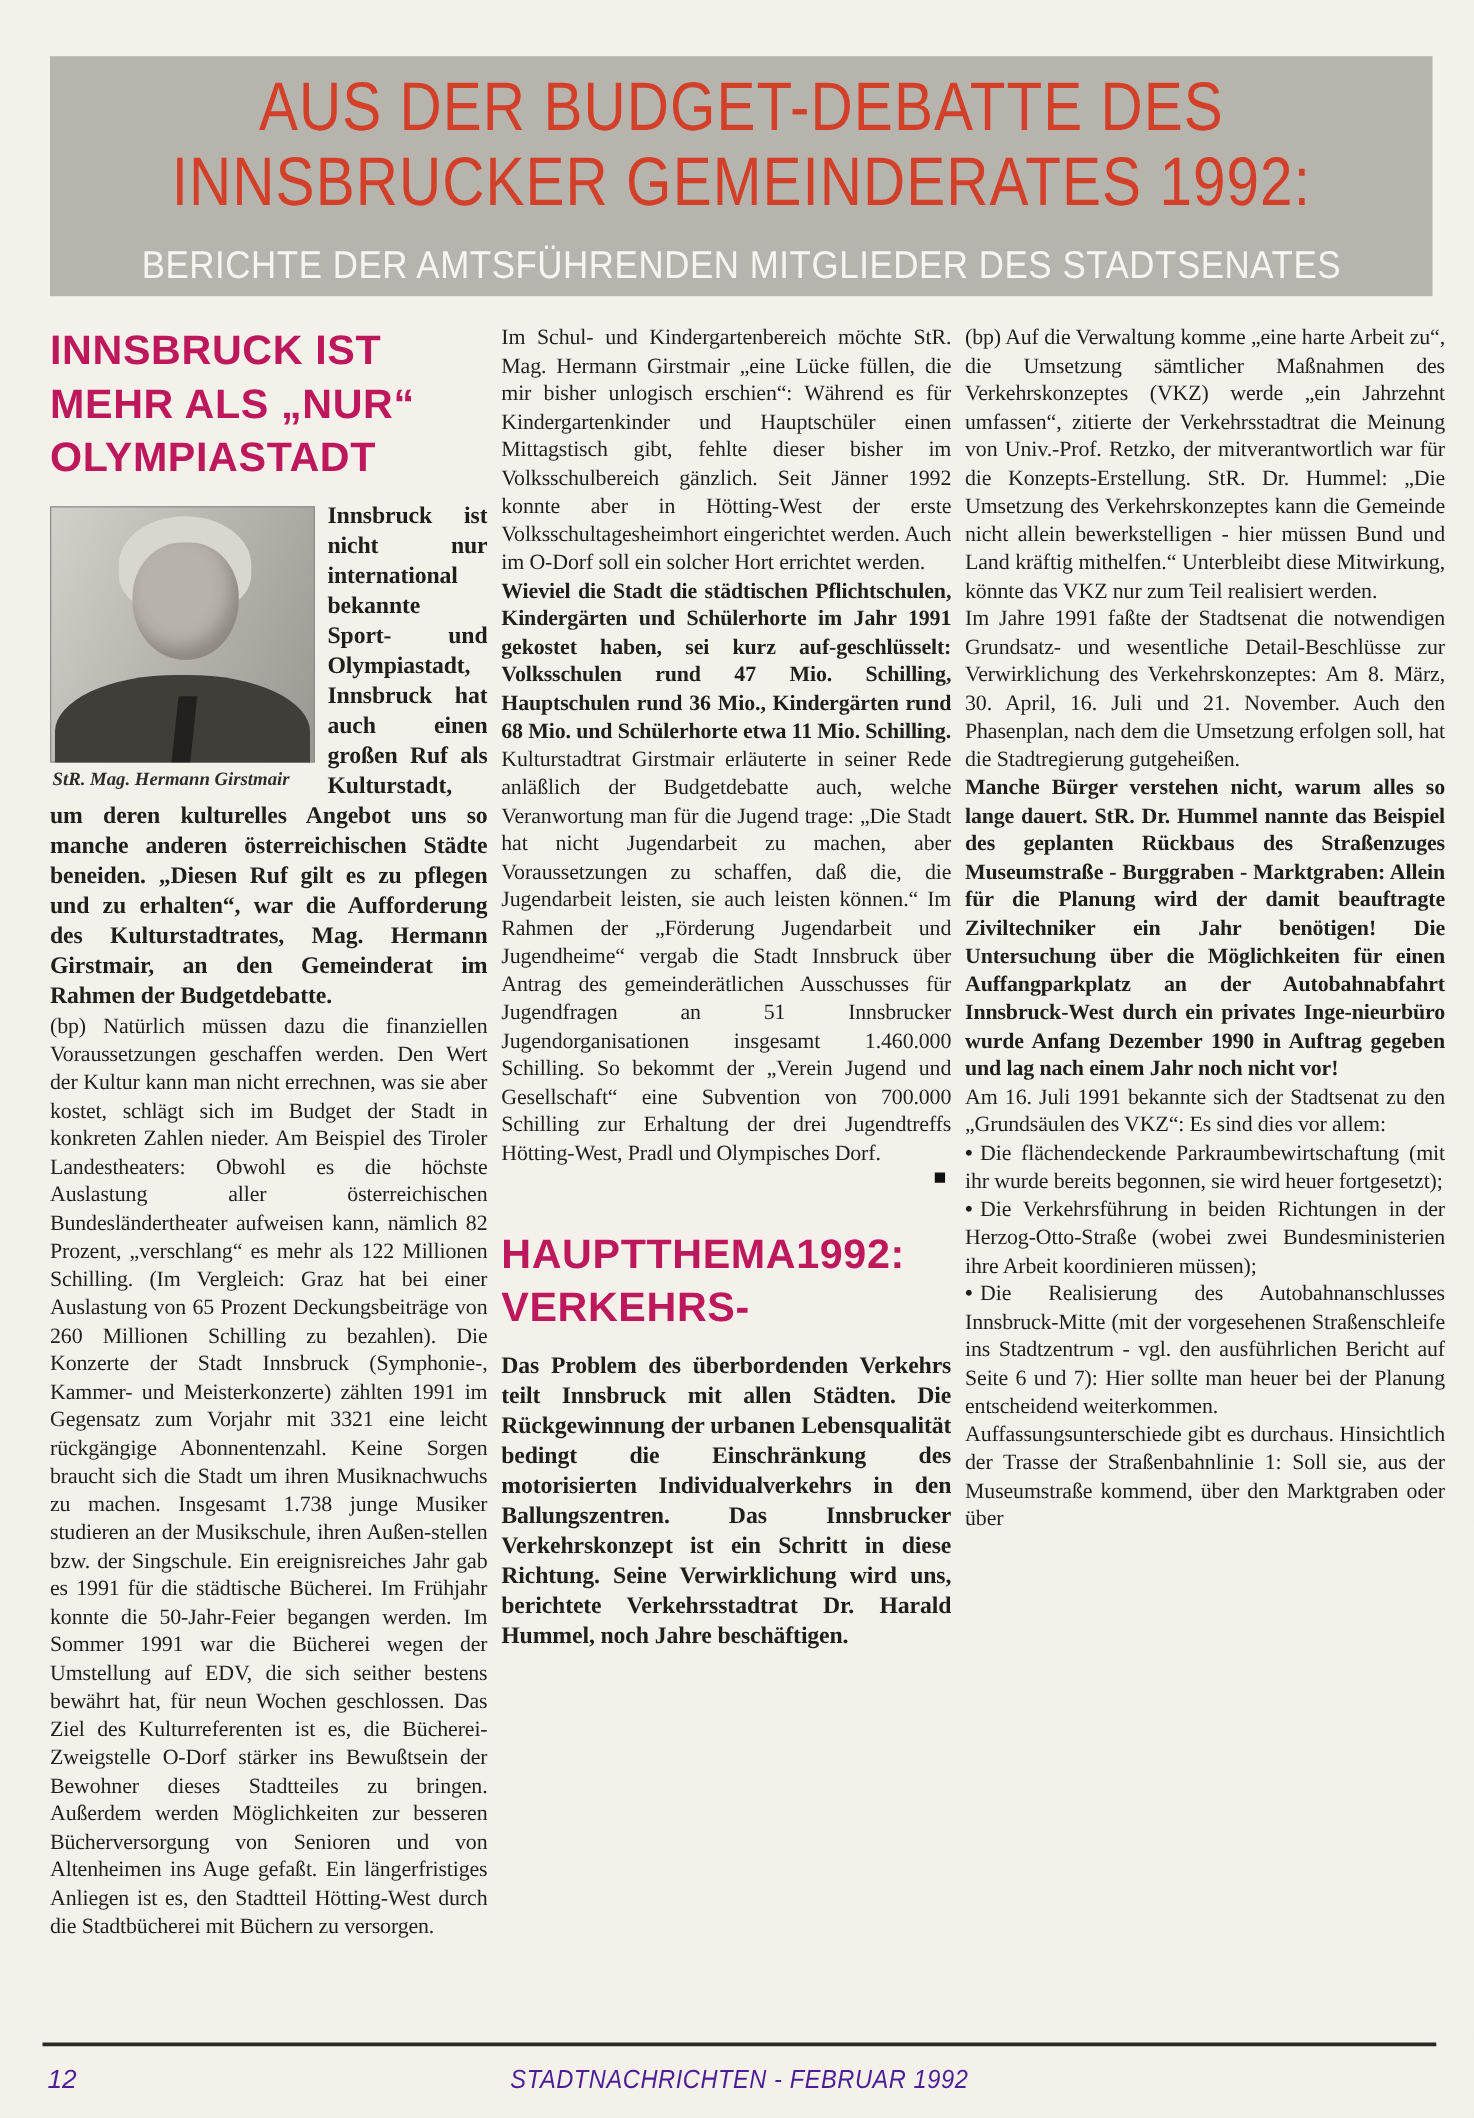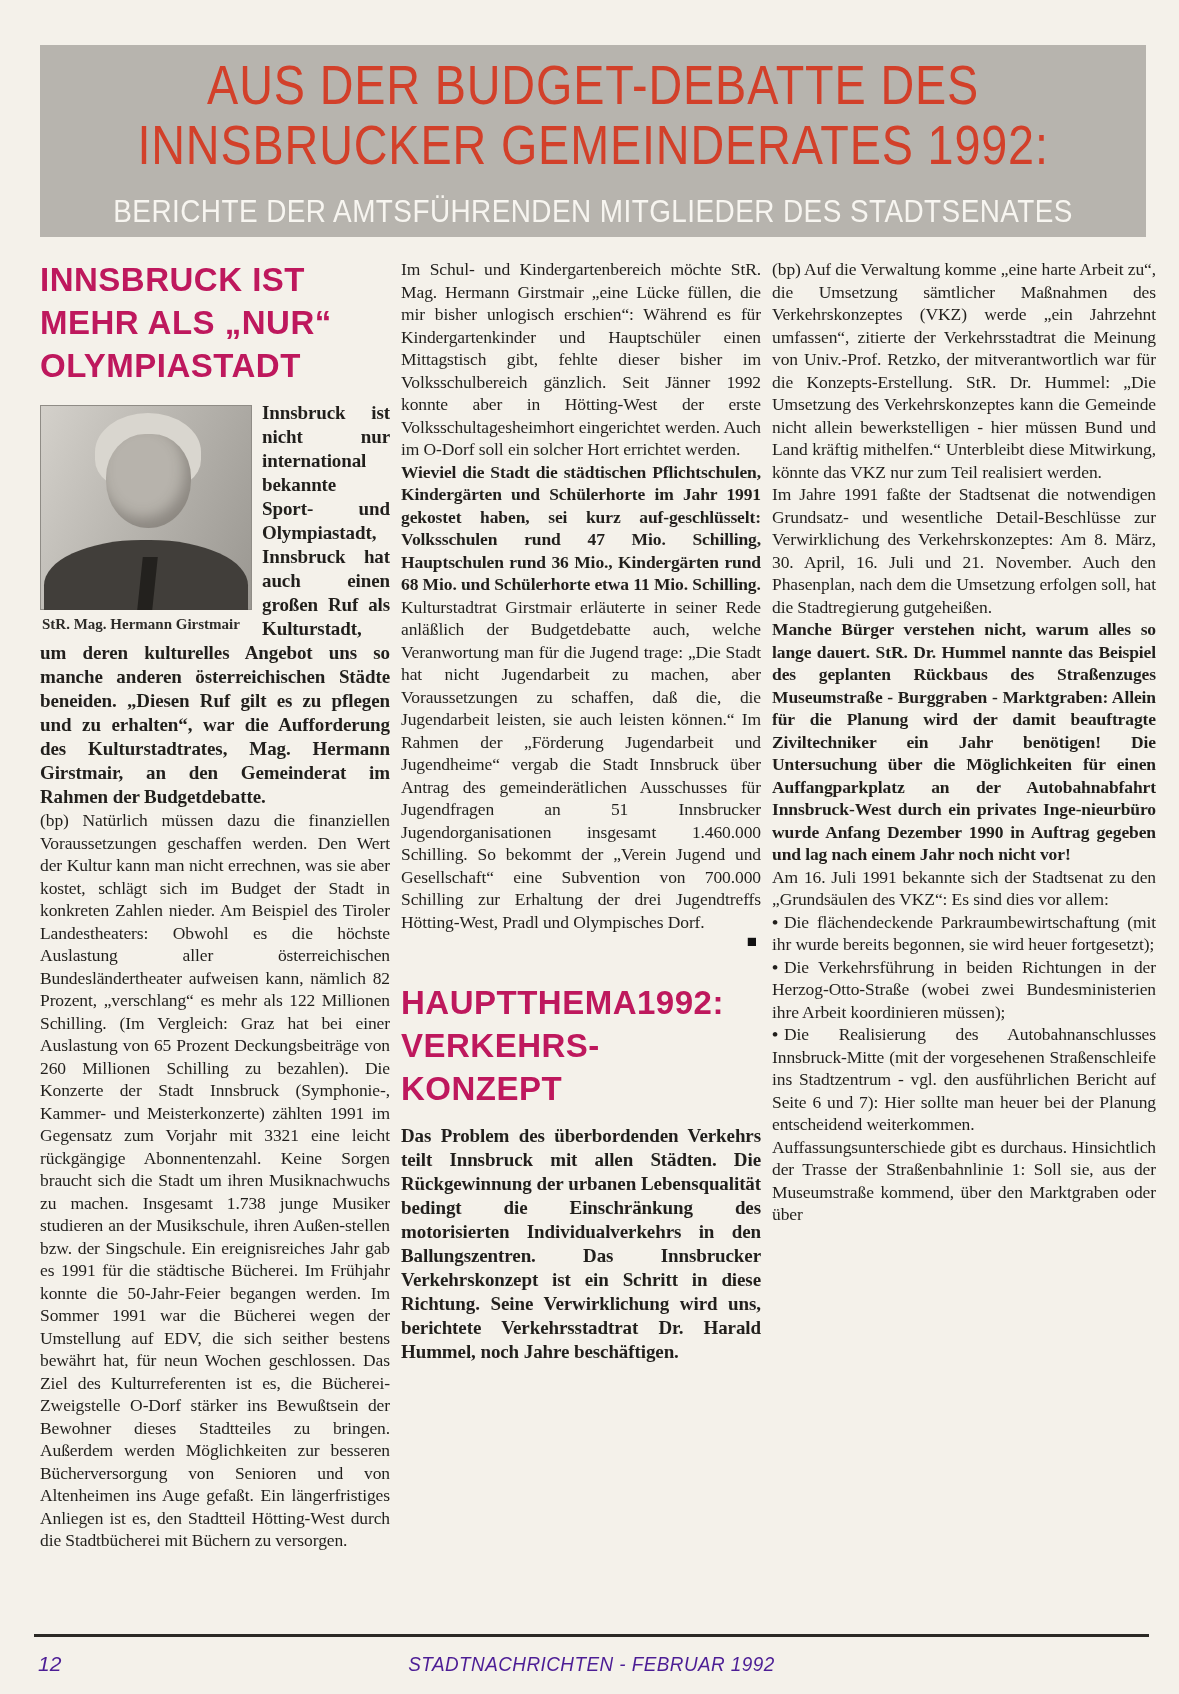--- a/index.html
+++ b/index.html
@@ -56,21 +56,21 @@
   .photo.p2 .ph-hair{background:#8a8680;}
   .photo .ph-face{position:absolute;left:31%;top:14%;width:40%;height:46%;
     background:#b7b3ac;border-radius:46% 46% 50% 50%;
     box-shadow:inset -6px -10px 14px rgba(60,55,50,.35);}
   .photo .ph-body{position:absolute;left:2%;bottom:-12%;width:96%;height:46%;
     background:#413e3a;border-radius:48% 48% 0 0;}
   .photo.p2 .ph-body{background:#55524d;}
   .photo .ph-tie{position:absolute;left:47%;bottom:0;width:7%;height:26%;
     background:#23211e;transform:skewX(-6deg);}
   .caption{
-    display:block;font-size:15px;line-height:18px;
+    display:block;font-style:italic;font-size:15px;line-height:18px;
     color:#2e2c29;padding:5px 0 0 2px;text-align:left;letter-spacing:0;
   }
   .endmark{text-align:right;font-size:17px;line-height:18px;margin:0 4px 6px 0;color:#111;}
   .bullet .bglyph{font-weight:700;padding-right:6px;}
   
   .footer-rule{position:absolute;left:34px;right:30px;top:1634px;border-top:3px solid #2b2925;}
   .footer-row{position:absolute;left:34px;right:30px;top:1650px;height:34px;
     font-family:"Liberation Sans",sans-serif;font-style:italic;font-size:21px;color:#4c1d95;}
   .pageno{position:absolute;left:4px;top:2px;}
   .foottitle{position:absolute;left:0;right:0;top:2px;text-align:center;
@@ -111,21 +111,20 @@
     </div>
 
     <div class="col col2">
       <p class="body">Im Schul- und Kindergartenbereich möchte StR. Mag. Hermann Girstmair „eine Lücke füllen, die mir bisher unlogisch erschien“: Während es für Kindergartenkinder und Hauptschüler einen Mittagstisch gibt, fehlte dieser bisher im Volksschulbereich gänzlich. Seit Jänner 1992 konnte aber in Hötting-West der erste Volksschultagesheimhort eingerichtet werden. Auch im O-Dorf soll ein solcher Hort errichtet werden.</p>
       <p class="boldpar">Wieviel die Stadt die städtischen Pflichtschulen, Kindergärten und Schülerhorte im Jahr 1991 gekostet haben, sei kurz auf-geschlüsselt: Volksschulen rund 47 Mio. Schilling, Hauptschulen rund 36 Mio., Kindergärten rund 68 Mio. und Schülerhorte etwa 11 Mio. Schilling.</p>
       <p class="body">Kulturstadtrat Girstmair erläuterte in seiner Rede anläßlich der Budgetdebatte auch, welche Veranwortung man für die Jugend trage: „Die Stadt hat nicht Jugendarbeit zu machen, aber Voraussetzungen zu schaffen, daß die, die Jugendarbeit leisten, sie auch leisten können.“ Im Rahmen der „Förderung Jugendarbeit und Jugendheime“ vergab die Stadt Innsbruck über Antrag des gemeinderätlichen Ausschusses für Jugendfragen an 51 Innsbrucker Jugendorganisationen insgesamt 1.460.000 Schilling. So bekommt der „Verein Jugend und Gesellschaft“ eine Subvention von 700.000 Schilling zur Erhaltung der drei Jugendtreffs Hötting-West, Pradl und Olympisches Dorf.</p>
       <div class="endmark">■</div>
       <h2>
         <div>HAUPTTHEMA1992:</div>
         <div>VERKEHRS-</div>
-        <div>KONZEPT</div>
       </h2>
       <p class="lede">
         <span>Das Problem des überbordenden Verkehrs teilt Innsbruck mit allen Städten. Die Rückgewinnung der urbanen Lebensqualität bedingt die Einschränkung des motorisierten Individualverkehrs in den Ballungszentren. Das Innsbrucker Verkehrskonzept ist ein Schritt in diese Richtung. Seine Verwirklichung wird uns, berichtete Verkehrsstadtrat Dr. Harald Hummel, noch Jahre beschäftigen.</span>
       </p>
     </div>
 
     <div class="col col3">
       <p class="body">(bp) Auf die Verwaltung komme „eine harte Arbeit zu“, die Umsetzung sämtlicher Maßnahmen des Verkehrskonzeptes (VKZ) werde „ein Jahrzehnt umfassen“, zitierte der Verkehrsstadtrat die Meinung von Univ.-Prof. Retzko, der mitverantwortlich war für die Konzepts-Erstellung. StR. Dr. Hummel: „Die Umsetzung des Verkehrskonzeptes kann die Gemeinde nicht allein bewerkstelligen - hier müssen Bund und Land kräftig mithelfen.“ Unterbleibt diese Mitwirkung, könnte das VKZ nur zum Teil realisiert werden.</p>
       <p class="body">Im Jahre 1991 faßte der Stadtsenat die notwendigen Grundsatz- und wesentliche Detail-Beschlüsse zur Verwirklichung des Verkehrskonzeptes: Am 8. März, 30. April, 16. Juli und 21. November. Auch den Phasenplan, nach dem die Umsetzung erfolgen soll, hat die Stadtregierung gutgeheißen.</p>
       <p class="boldpar">Manche Bürger verstehen nicht, warum alles so lange dauert. StR. Dr. Hummel nannte das Beispiel des geplanten Rückbaus des Straßenzuges Museumstraße - Burggraben - Marktgraben: Allein für die Planung wird der damit beauftragte Ziviltechniker ein Jahr benötigen! Die Untersuchung über die Möglichkeiten für einen Auffangparkplatz an der Autobahnabfahrt Innsbruck-West durch ein privates Inge-nieurbüro wurde Anfang Dezember 1990 in Auftrag gegeben und lag nach einem Jahr noch nicht vor!</p>

